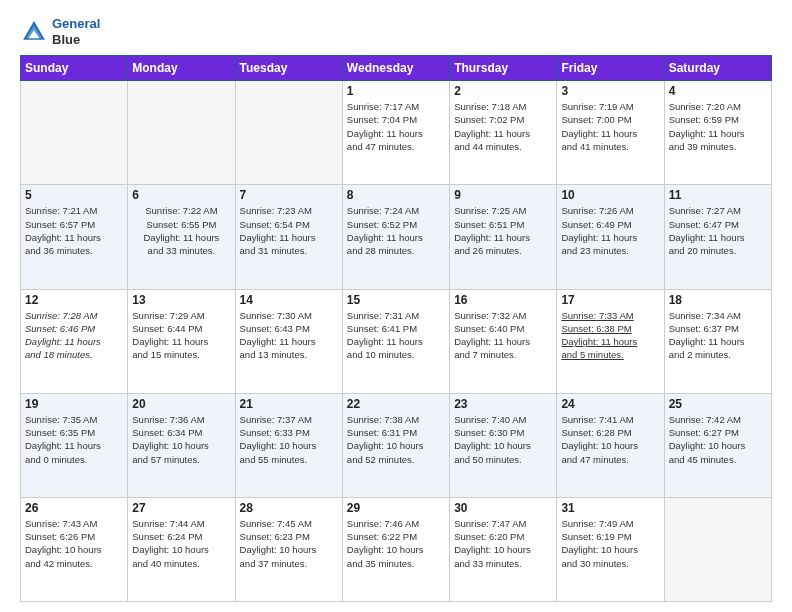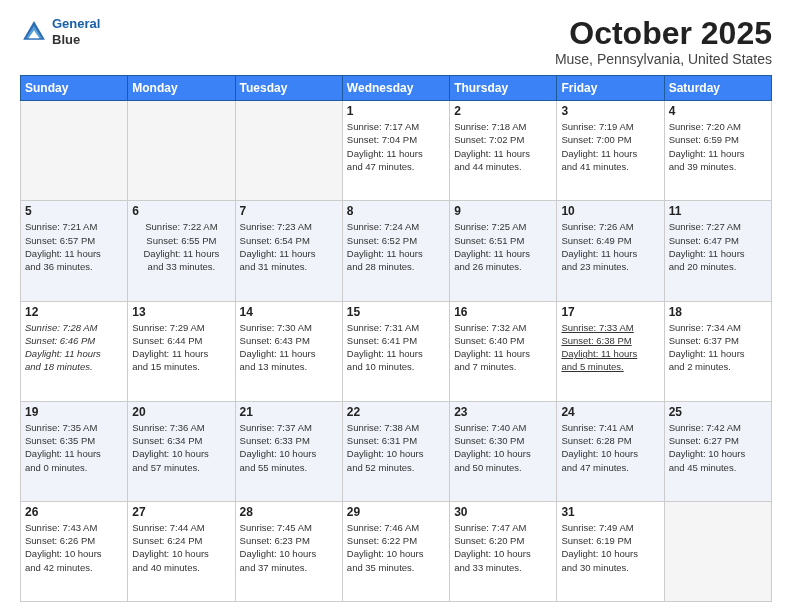--- a/index.html
+++ b/index.html
@@ -56,21 +56,21 @@
       color: #444;
     }
     .calendar {
       flex: 1;
       border: 1px solid #ccc;
       border-collapse: collapse;
       width: 100%;
       table-layout: fixed;
     }
     .calendar th {
-      background: #3b82f6;
+      background: #6d28d9;
       color: #fff;
       font-size: 12px;
       font-weight: bold;
       padding: 5px 4px;
       text-align: left;
       border: 1px solid #1e5a9e;
     }
     .calendar td {
       border: 1px solid #ccc;
       vertical-align: top;
@@ -107,24 +107,20 @@
       <svg class="logo-icon" viewBox="0 0 36 36">
         <polygon points="18,4 32,28 4,28" fill="#2a6db5"></polygon>
         <polygon points="18,10 28,26 8,26" fill="#5a9fd4"></polygon>
         <polygon points="18,16 25,26 11,26" fill="#fff"></polygon>
       </svg>
       <div class="logo-text">
         <div><span>General</span></div>
         <div>Blue</div>
       </div>
     </div>
-    <div class="title-block">
-      <div class="month-title">October 2025</div>
-      <div class="location">Muse, Pennsylvania, United States</div>
-    </div>
   </div>
   <table class="calendar">
     <thead>
       <tr id="header-row">
           <th>Sunday</th>
           <th>Monday</th>
           <th>Tuesday</th>
           <th>Wednesday</th>
           <th>Thursday</th>
           <th>Friday</th>

